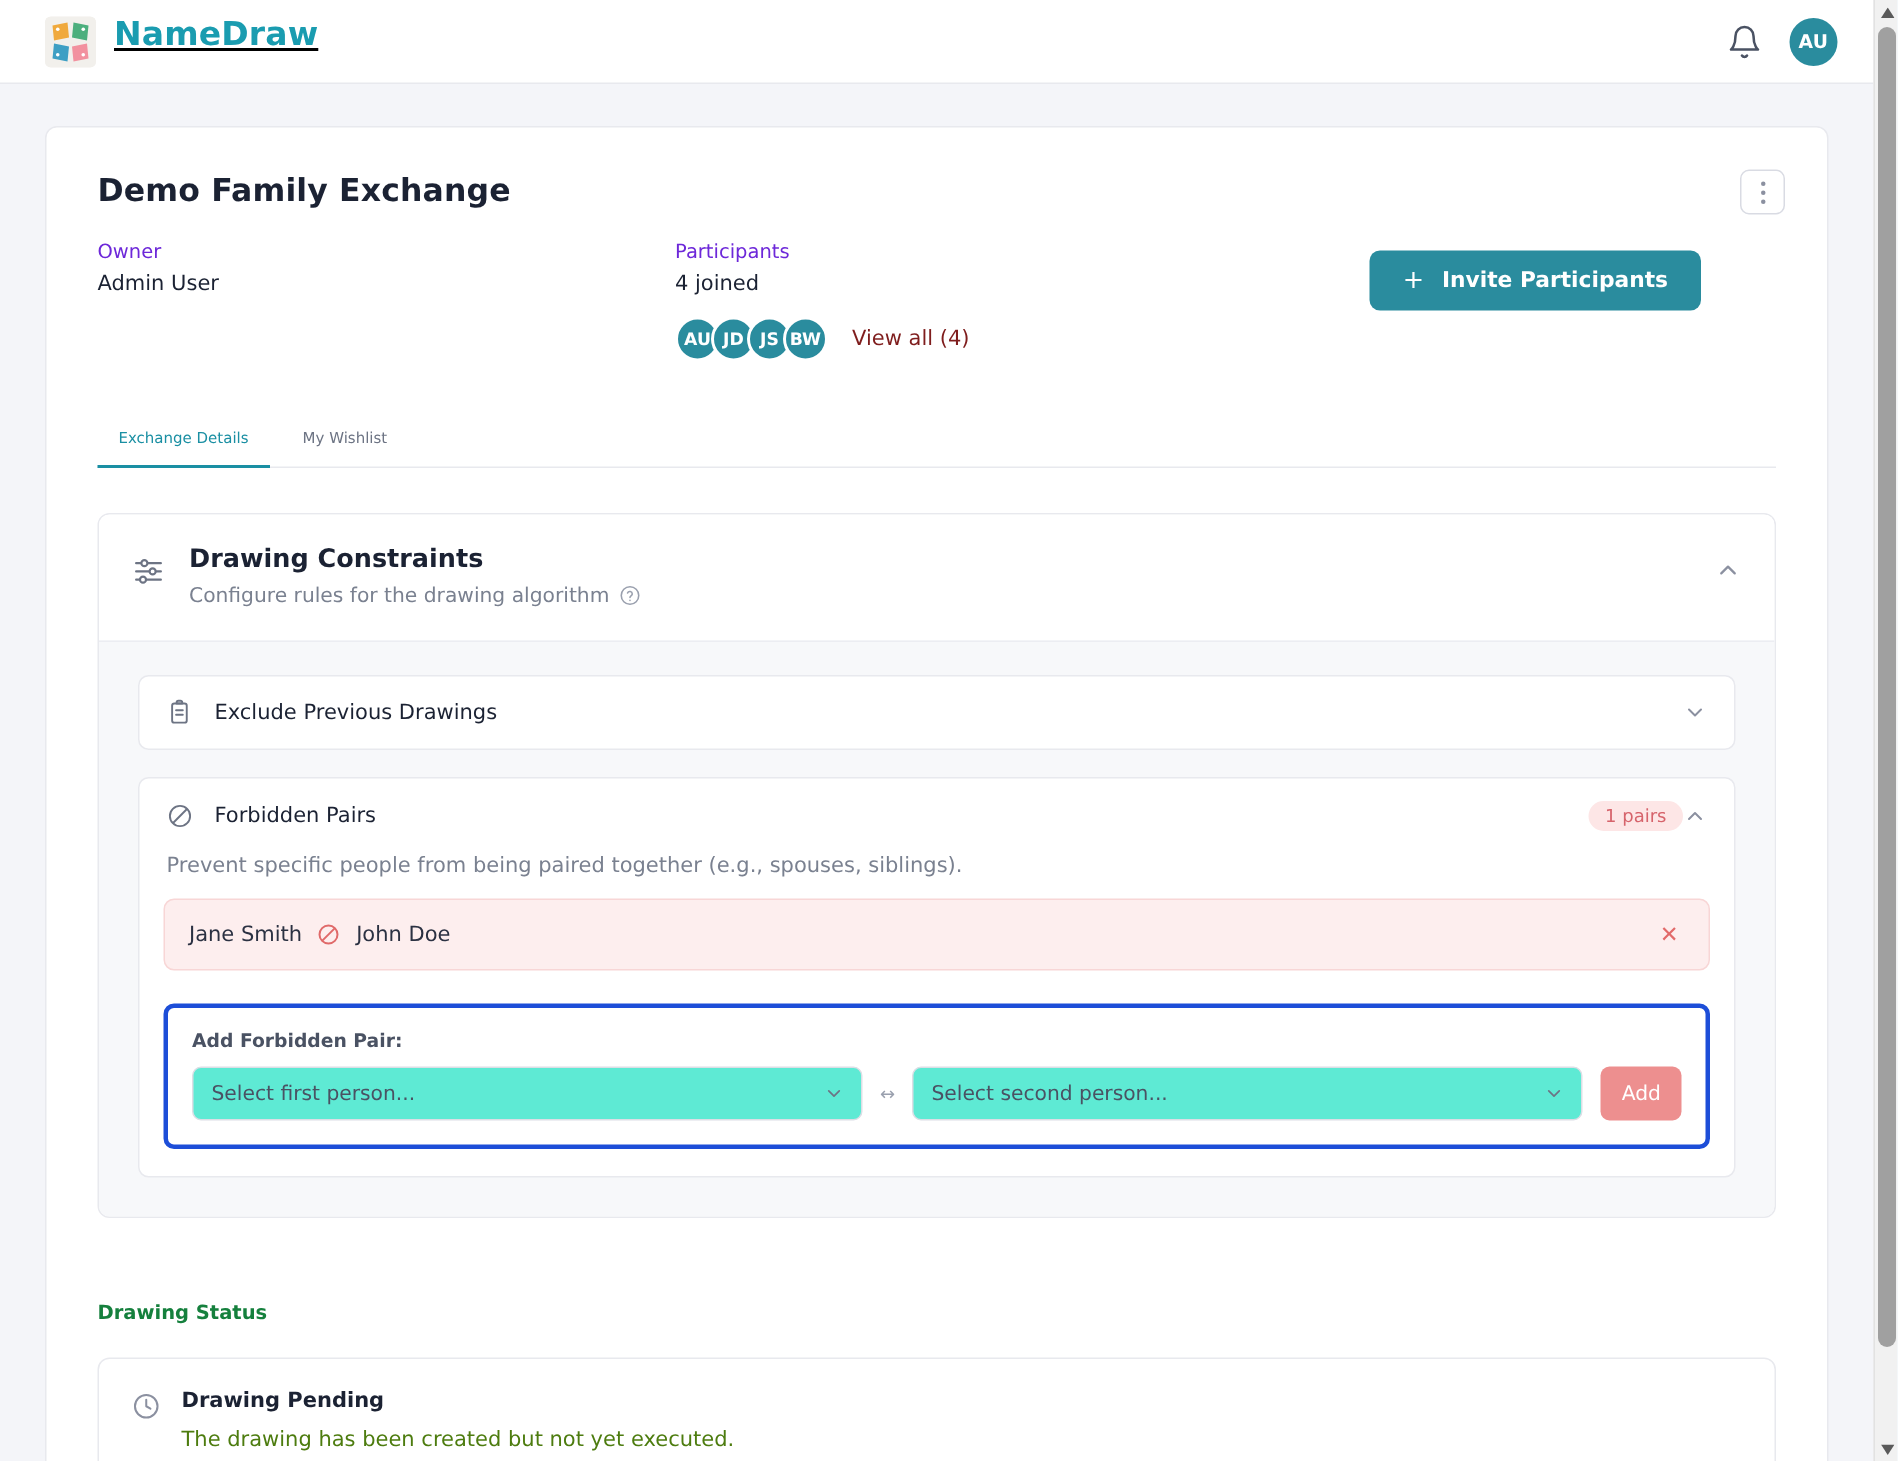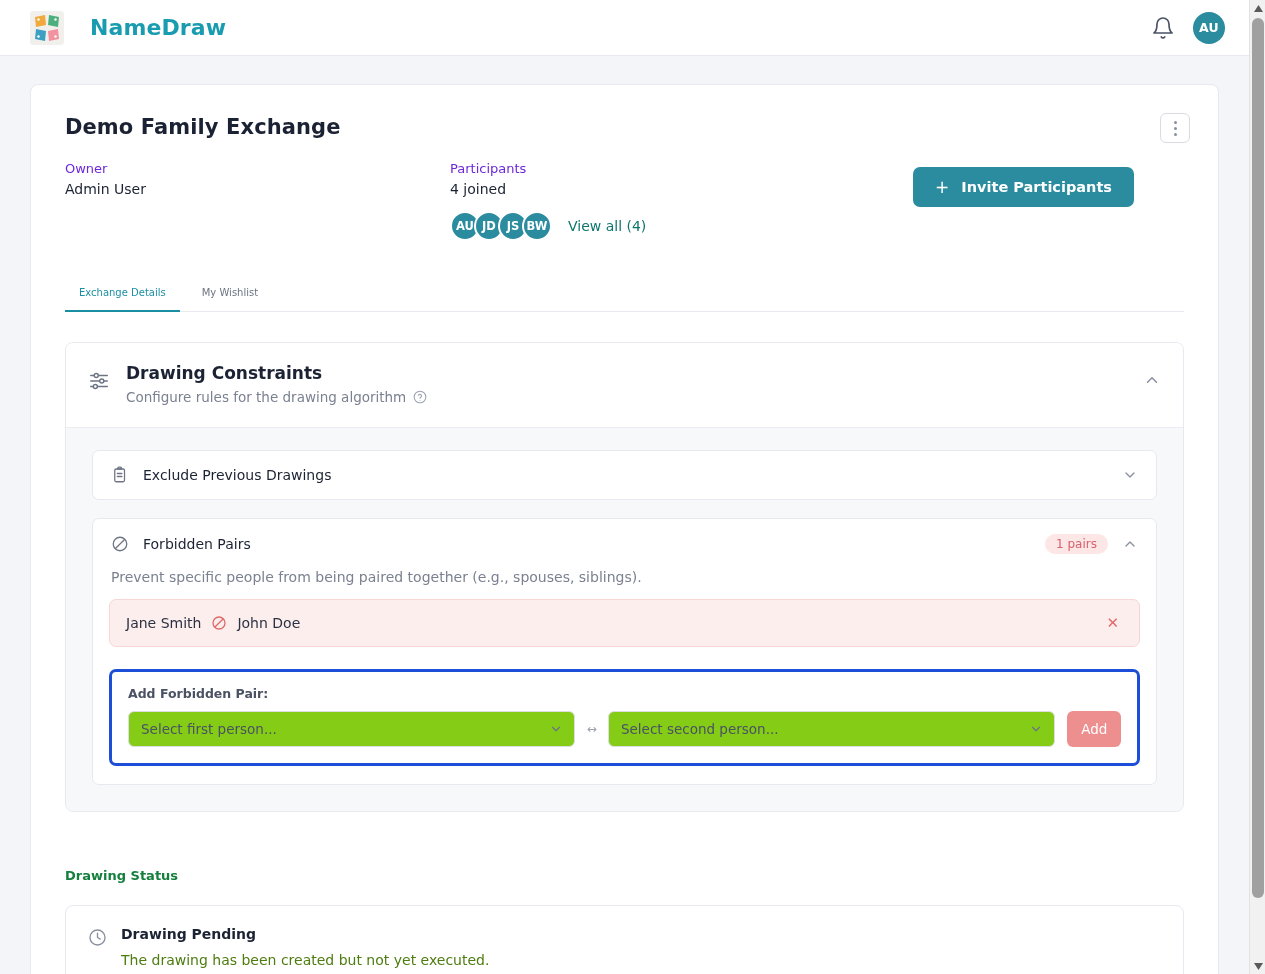--- a/index.html
+++ b/index.html
@@ -24,21 +24,21 @@
 
   
   .topbar {
     height: 56px;
     background: #ffffff;
     border-bottom: 1px solid #e8e9ee;
     display: flex;
     align-items: center;
     padding: 0 24px 0 30px;
   }
-  .brand { display: flex; align-items: center; gap: 26px; }
+  .brand { display: flex; gap: 12px; text-decoration: underline; }
   .logo {
     width: 34px; height: 34px;
     border-radius: 4px;
     background: #f2f0ec;
     position: relative;
     overflow: hidden;
     flex: none;
   }
   .logo svg { display: block; }
   .brand-name {
@@ -119,21 +119,21 @@
     border: 2px solid #ffffff;
     color: #fff;
     font-size: 11.5px;
     font-weight: bold;
     display: flex; align-items: center; justify-content: center;
     margin-left: -6px;
   }
   .av:first-child { margin-left: 0; }
   .view-all {
     margin-left: 16px;
-    color: #0f766e;
+    color: #7f1d1d;
     font-size: 14px;
     cursor: pointer;
   }
 
   .invite-wrap { margin-left: auto; padding-right: 50px; padding-top: 8px; }
   .invite-btn {
     background: #2a8c9e;
     color: #ffffff;
     border: none;
     border-radius: 7px;
@@ -202,21 +202,21 @@
   }
   .acc:last-child { margin-bottom: 0; }
   .acc-head {
     display: flex;
     align-items: center;
     padding: 15px 18px;
     cursor: pointer;
   }
   .acc-icon { width: 18px; height: 18px; color: #6d7484; margin-right: 14px; flex: none; }
   .acc-title { font-size: 14px; color: #1b2233; }
-  .acc-right { margin-left: auto; display: flex; align-items: center; gap: 14px; }
+  .acc-right { margin-left: auto; display: flex; align-items: center; gap: 0; }
   .badge {
     background: #fde6e6;
     color: #d6636b;
     font-size: 12px;
     border-radius: 11px;
     padding: 3px 11px;
   }
   .acc-chevron { width: 16px; height: 16px; color: #8b90a0; }
 
   .acc-body { padding: 0 16px 18px 16px; }
@@ -249,21 +249,21 @@
     background: #fff;
     padding: 14px 16px 16px 16px;
   }
   .add-label { font-size: 12.5px; color: #4a5263; font-weight: bold; margin-bottom: 10px; }
   .add-controls { display: flex; align-items: center; gap: 0; }
   .select {
     position: relative;
     height: 36px;
     border: 1px solid #dcdee5;
     border-radius: 6px;
-    background: #84cc16;
+    background: #5eead4;
     display: flex; align-items: center;
     padding: 0 32px 0 12px;
     font-size: 13.5px;
     color: #4a5263;
     cursor: pointer;
   }
   .select-1 { width: 466px; }
   .select-2 { width: 466px; }
   .select-caret {
     position: absolute; right: 11px; top: 50%;

